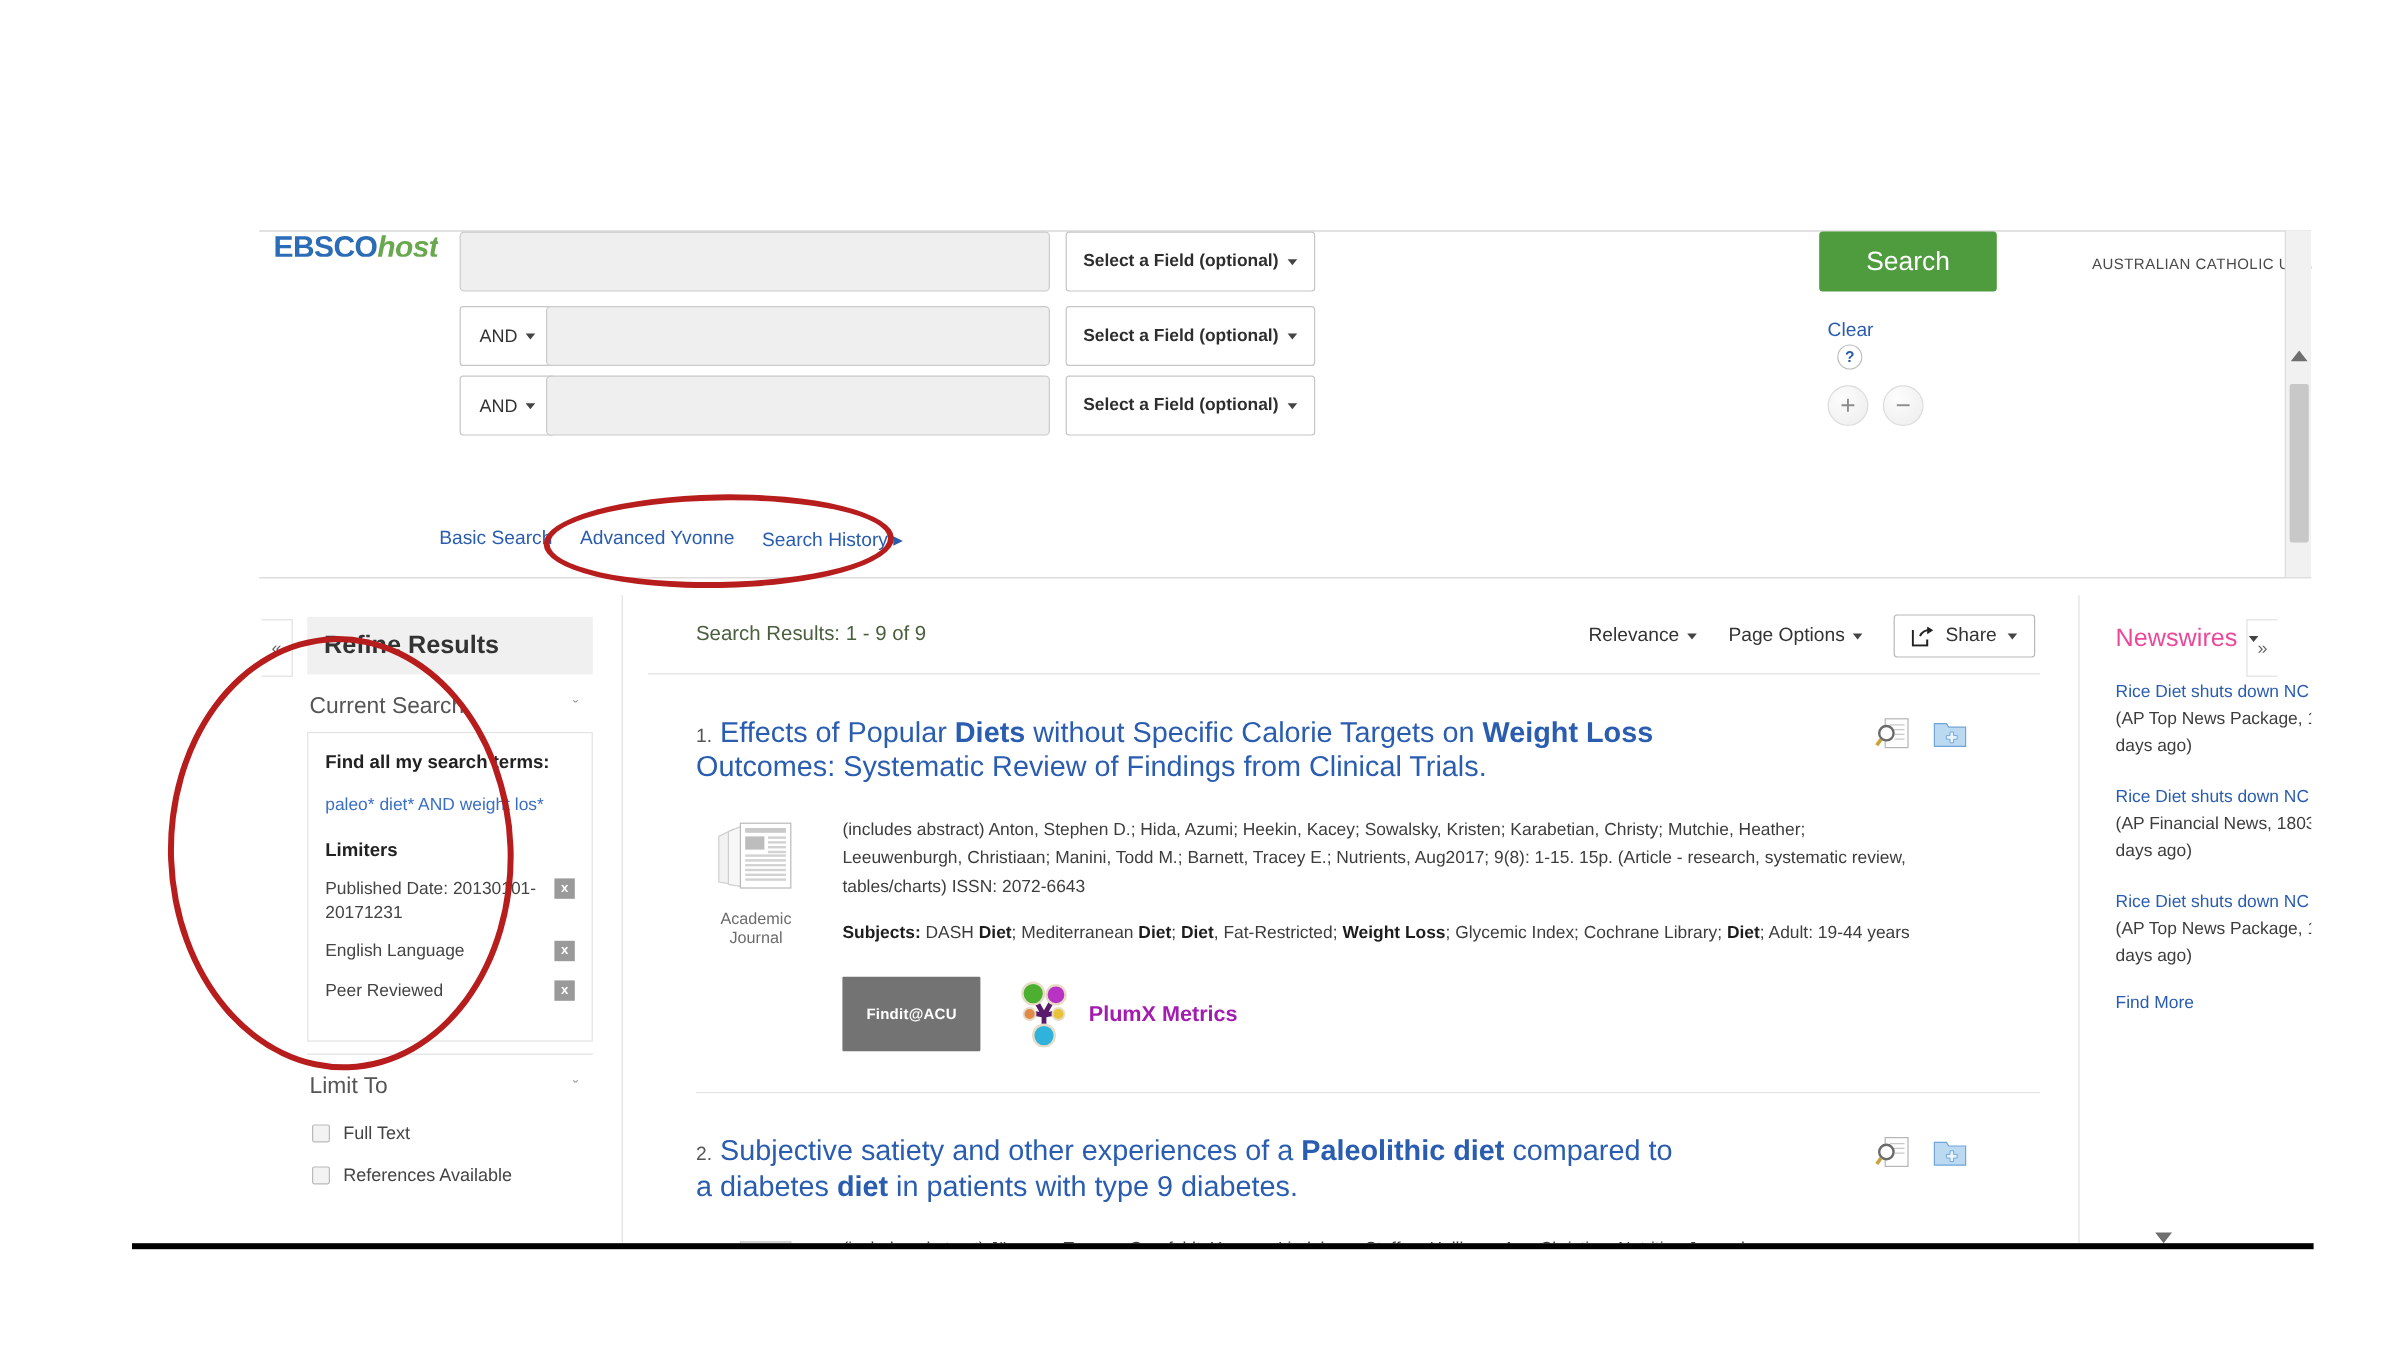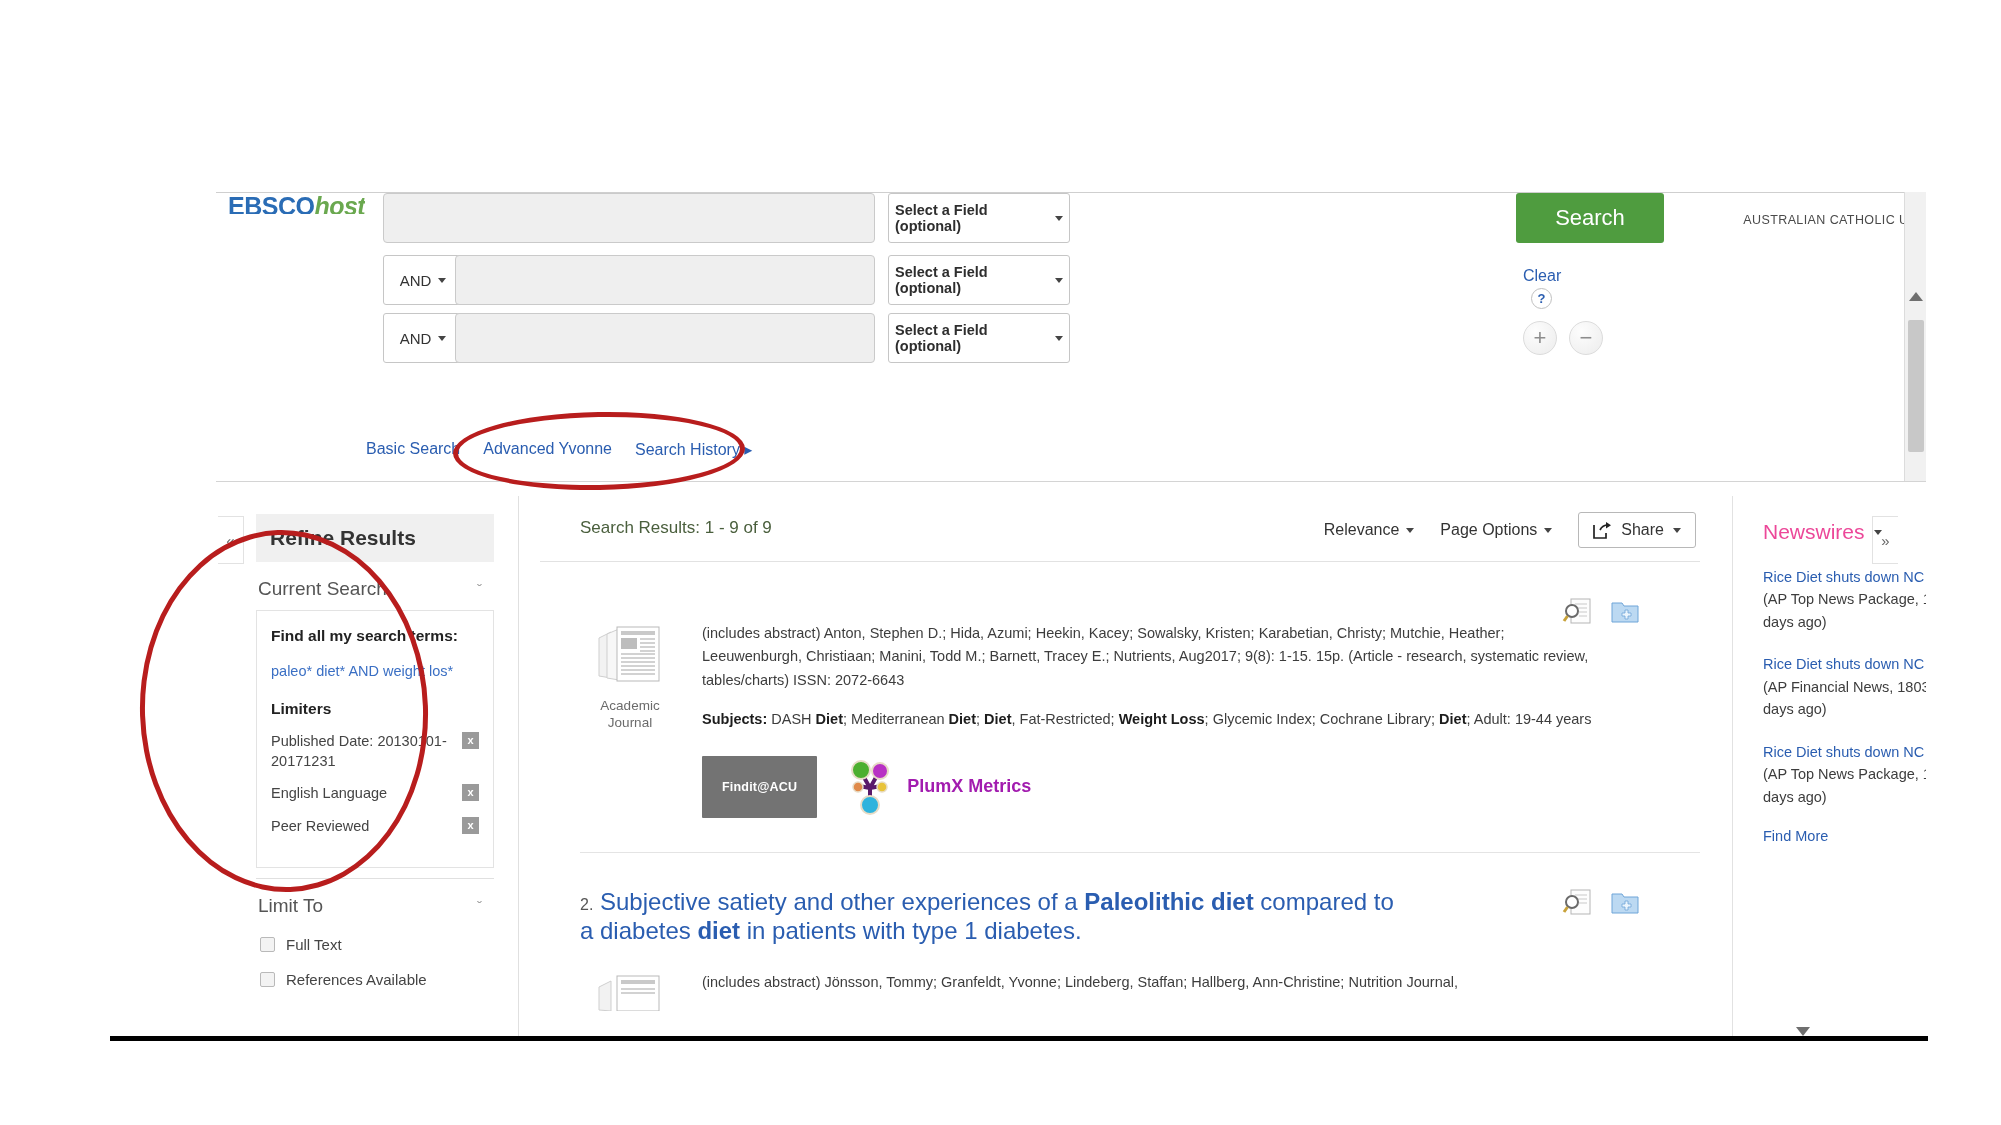--- a/index.html
+++ b/index.html
@@ -57,21 +57,21 @@
     font-size:15px; color:#333;
     display:flex; align-items:center; justify-content:center; gap:7px;
   }
   .caret-sm { width:0;height:0;border-left:4px solid transparent;border-right:4px solid transparent;border-top:5px solid #444; display:inline-block;}
 
   .qbox {
     position:absolute; height:50px; background:#efefef;
     border:1px solid #cacaca; border-radius:4px;
   }
   .fieldsel {
-    position:absolute; width:182px; height:50px;
+    position:absolute; width:208px; height:50px;
     background:#fff; border:1px solid #c6c6c6; border-radius:3px;
     font-size:14.5px; font-weight:bold; color:#2e2e2e;
     display:flex; align-items:center; justify-content:center; gap:8px;
     padding:0 6px;
   }
   .search-btn {
     position:absolute; left:1133px; top:0px; width:148px; height:50px;
     background:#4f9c3f; color:#fff; border:none; border-radius:3px;
     font-size:22px; font-family:"Liberation Sans", sans-serif;
     cursor:pointer;
@@ -361,20 +361,24 @@
               <path d="M7,8 C9,4 12,3 15,3" fill="none" stroke="#222" stroke-width="1.7"></path>
               <path d="M13,0 L18,3.2 L13,6.5 Z" fill="#222"></path>
             </svg>
             <span>Share</span>
             <span class="caret-sm"></span>
           </div>
         </div>
       </div>
 
       <div class="result">
+        <div class="res-title">
+          <span class="num">1.</span>
+          <span id="title1"><span>Effects of Popular </span><b>Diets</b><span> without Specific Calorie Targets on </span><b>Weight Loss</b><span> Outcomes: Systematic Review of Findings from Clinical Trials.</span></span>
+        </div>
         <div class="res-actions">
           <svg width="30" height="28" viewBox="0 0 30 28">
             <rect x="9" y="1" width="19" height="24" fill="#fdfdfd" stroke="#b5b5b5"></rect>
             <line x1="13" y1="6" x2="25" y2="6" stroke="#c9c9c9"></line>
             <line x1="13" y1="10" x2="25" y2="10" stroke="#c9c9c9"></line>
             <line x1="17" y1="14" x2="25" y2="14" stroke="#c9c9c9"></line>
             <line x1="17" y1="18" x2="25" y2="18" stroke="#c9c9c9"></line>
             <circle cx="10" cy="13" r="6" fill="#fff" stroke="#6a6a6a" stroke-width="2"></circle>
             <line x1="5.5" y1="18" x2="2" y2="23" stroke="#c8a23a" stroke-width="3"></line>
           </svg>
@@ -429,21 +433,21 @@
             </div>
           </div>
         </div>
 
         <div class="res-sep"></div>
       </div>
 
       <div class="result">
         <div class="res-title">
           <span class="num">2.</span>
-          <span id="title2"><span>Subjective satiety and other experiences of a </span><b>Paleolithic diet</b><span> compared to a diabetes </span><b>diet</b><span> in patients with type 1 diabetes.</span></span>
+          <span id="title2"><span>Subjective satiety and other experiences of a </span><b>Paleolithic diet</b><span> compared to a diabetes </span><b>diet</b><span> in patients with type 9 diabetes.</span></span>
         </div>
         <div class="res-actions">
           <svg width="30" height="28" viewBox="0 0 30 28">
             <rect x="9" y="1" width="19" height="24" fill="#fdfdfd" stroke="#b5b5b5"></rect>
             <line x1="13" y1="6" x2="25" y2="6" stroke="#c9c9c9"></line>
             <line x1="13" y1="10" x2="25" y2="10" stroke="#c9c9c9"></line>
             <line x1="17" y1="14" x2="25" y2="14" stroke="#c9c9c9"></line>
             <circle cx="10" cy="13" r="6" fill="#fff" stroke="#6a6a6a" stroke-width="2"></circle>
             <line x1="5.5" y1="18" x2="2" y2="23" stroke="#c8a23a" stroke-width="3"></line>
           </svg>

